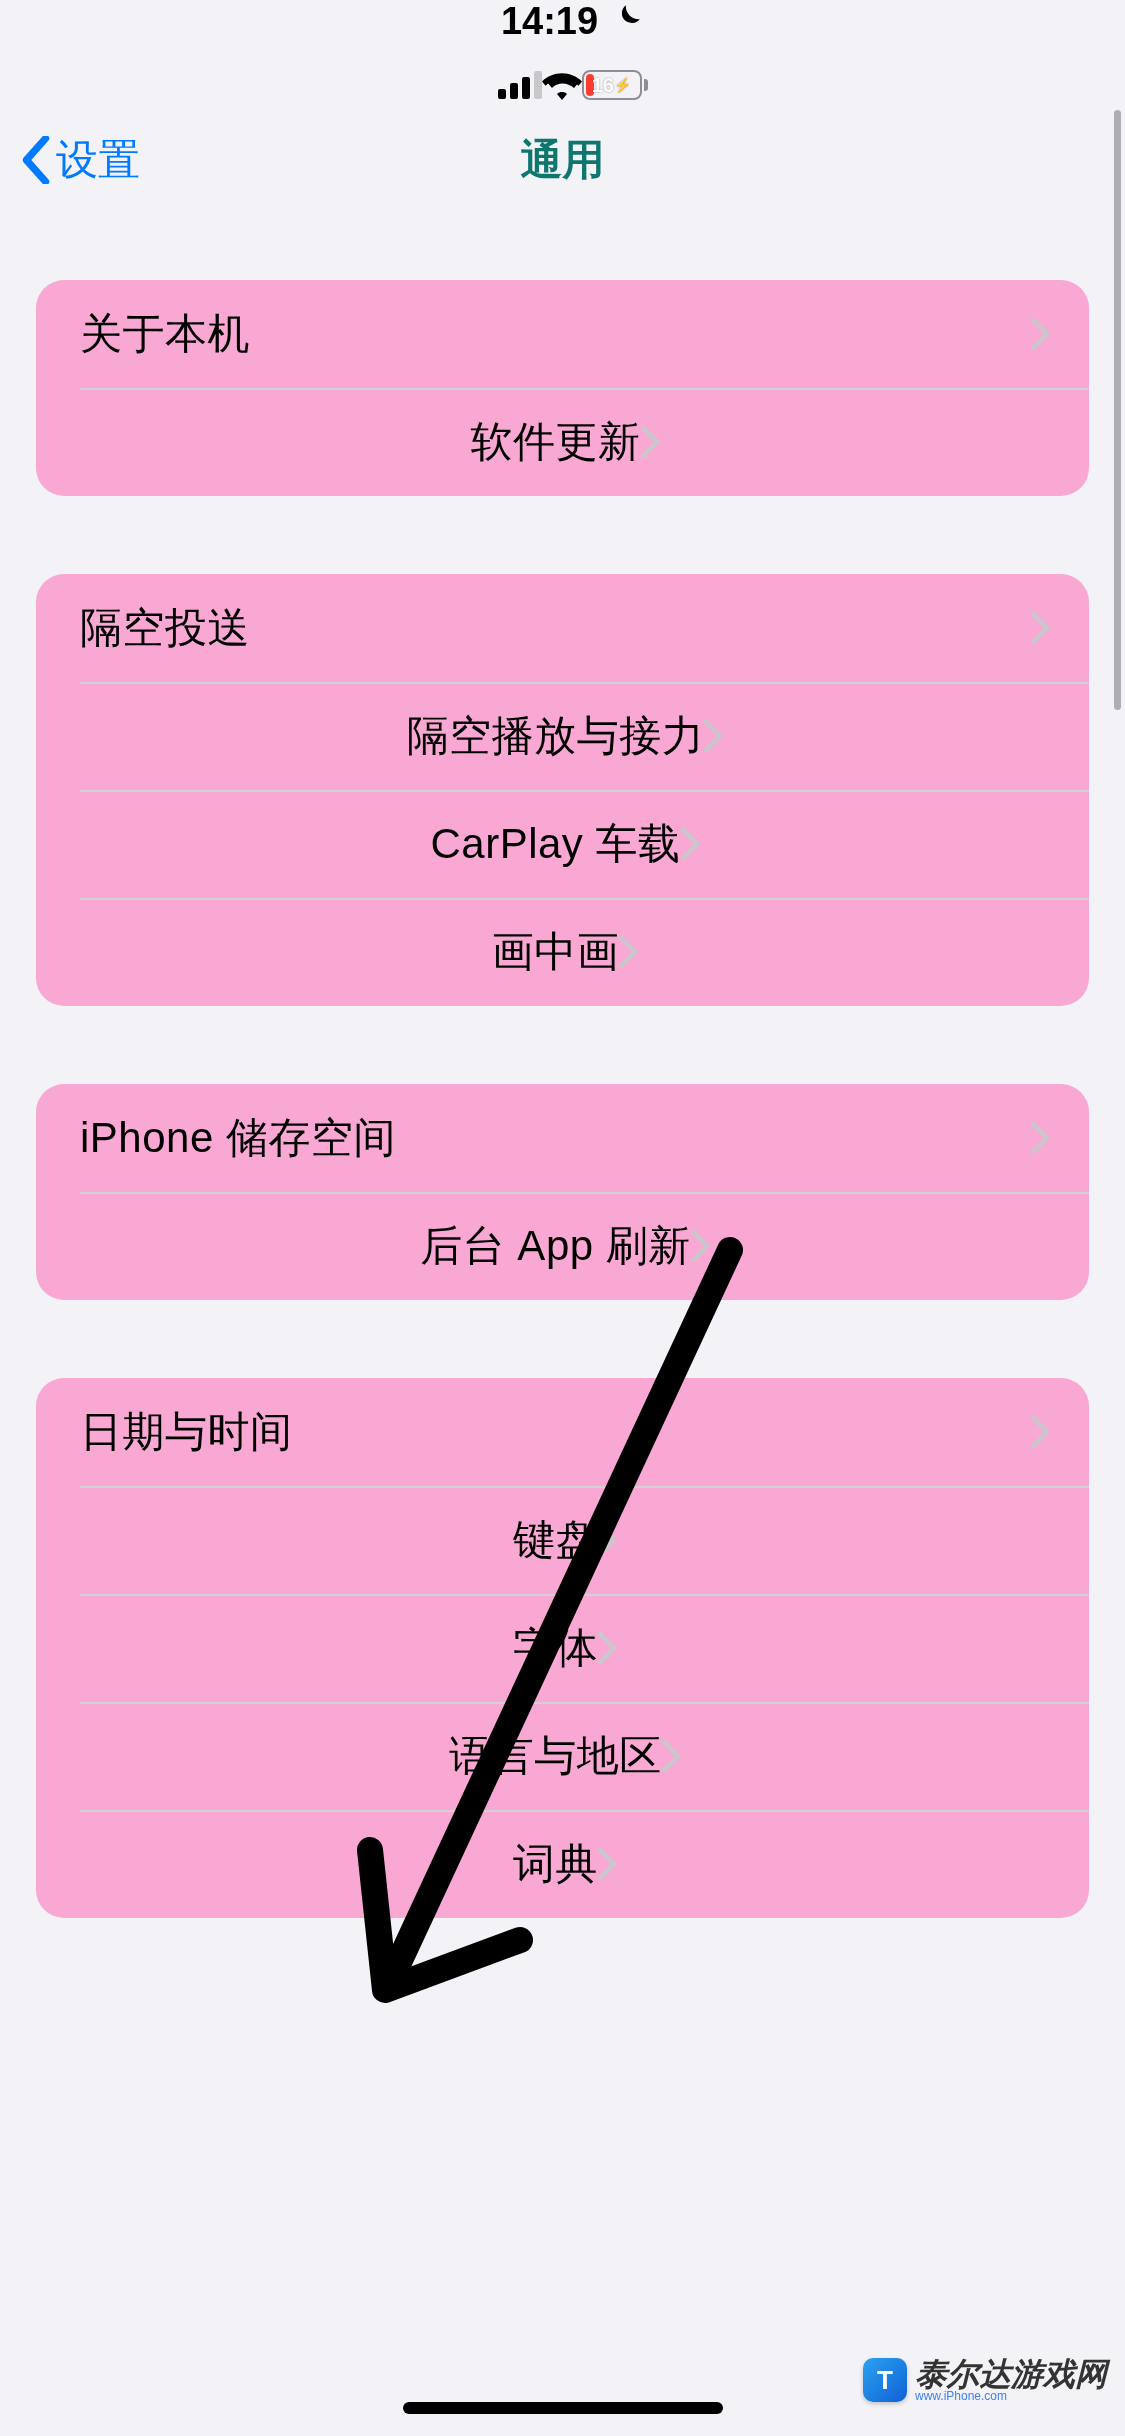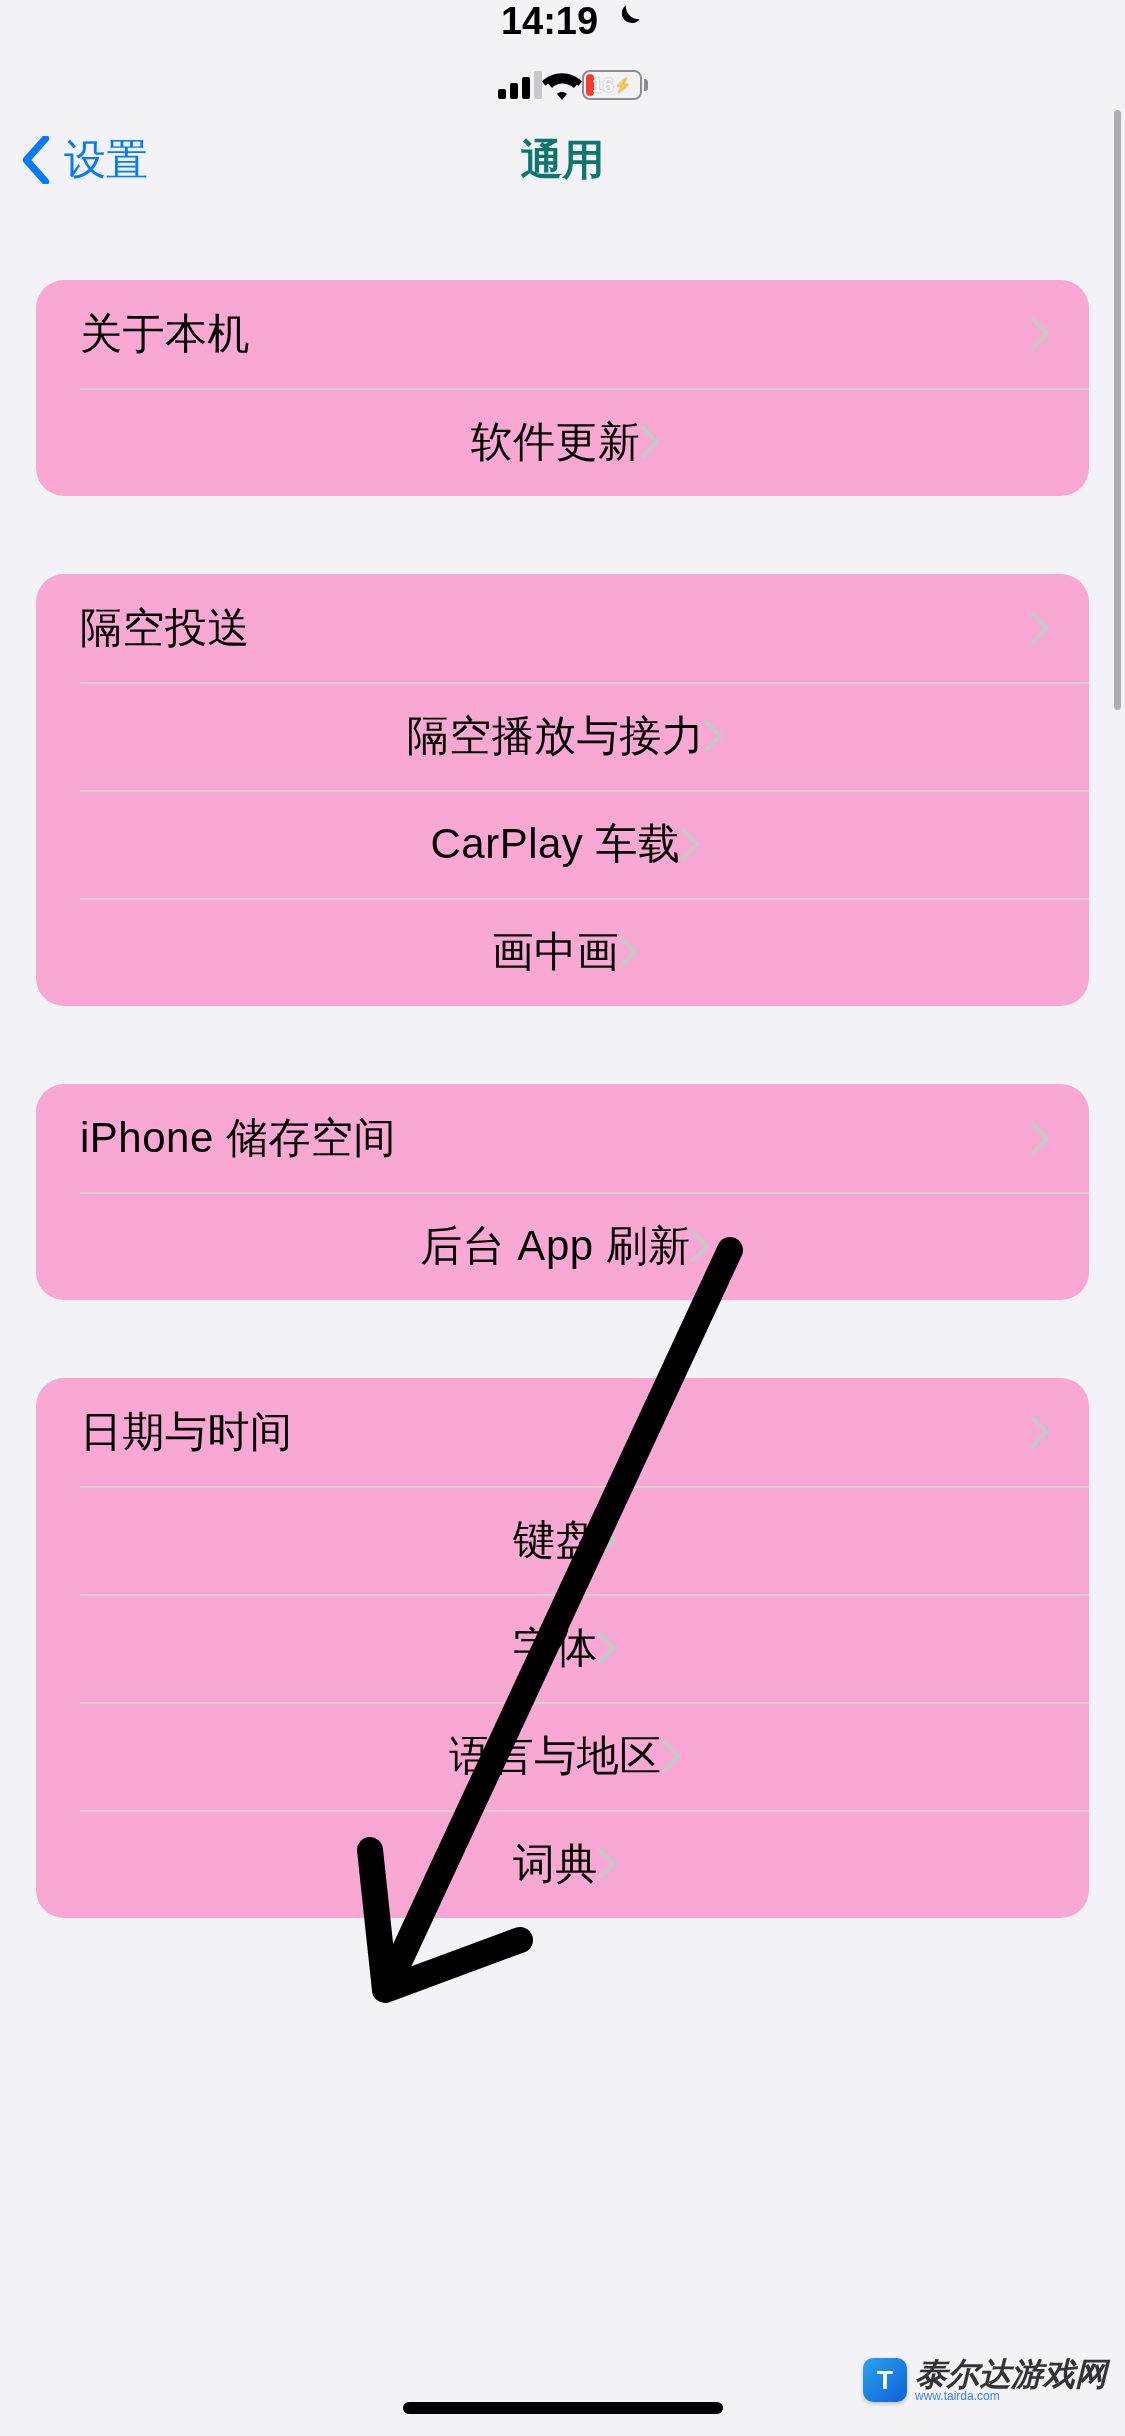--- a/index.html
+++ b/index.html
@@ -85,21 +85,21 @@
   .back-button {
     position: absolute;
     left: 20px;
     top: 50%;
     transform: translateY(-50%);
     display: flex;
     align-items: center;
     color: #007aff;
     font-size: 42px;
     font-weight: 400;
-    gap: 12px;
+    gap: 4px;
   }
   .back-chevron svg { width: 32px; height: 48px; display: block; }
 
   
   .content { padding: 0 36px; padding-top: 60px; }
   .group {
     background: #f9a8d4;
     border-radius: 28px;
     margin-bottom: 78px;
     overflow: hidden;
@@ -350,15 +350,15 @@
     <polyline points="370,1850 385,1990 520,1940"></polyline>
   </g>
 </svg>
 
 <div class="home-indicator"></div>
 
 <div class="watermark">
   <div class="wm-badge">T</div>
   <div class="wm-text">
     <span class="wm-text-main">泰尔达游戏网</span>
-    <span class="wm-text-sub">www.tairda.com</span>
+    <span class="wm-text-sub">www.iPhone.com</span>
   </div>
 </div>
 
 </body></html>

